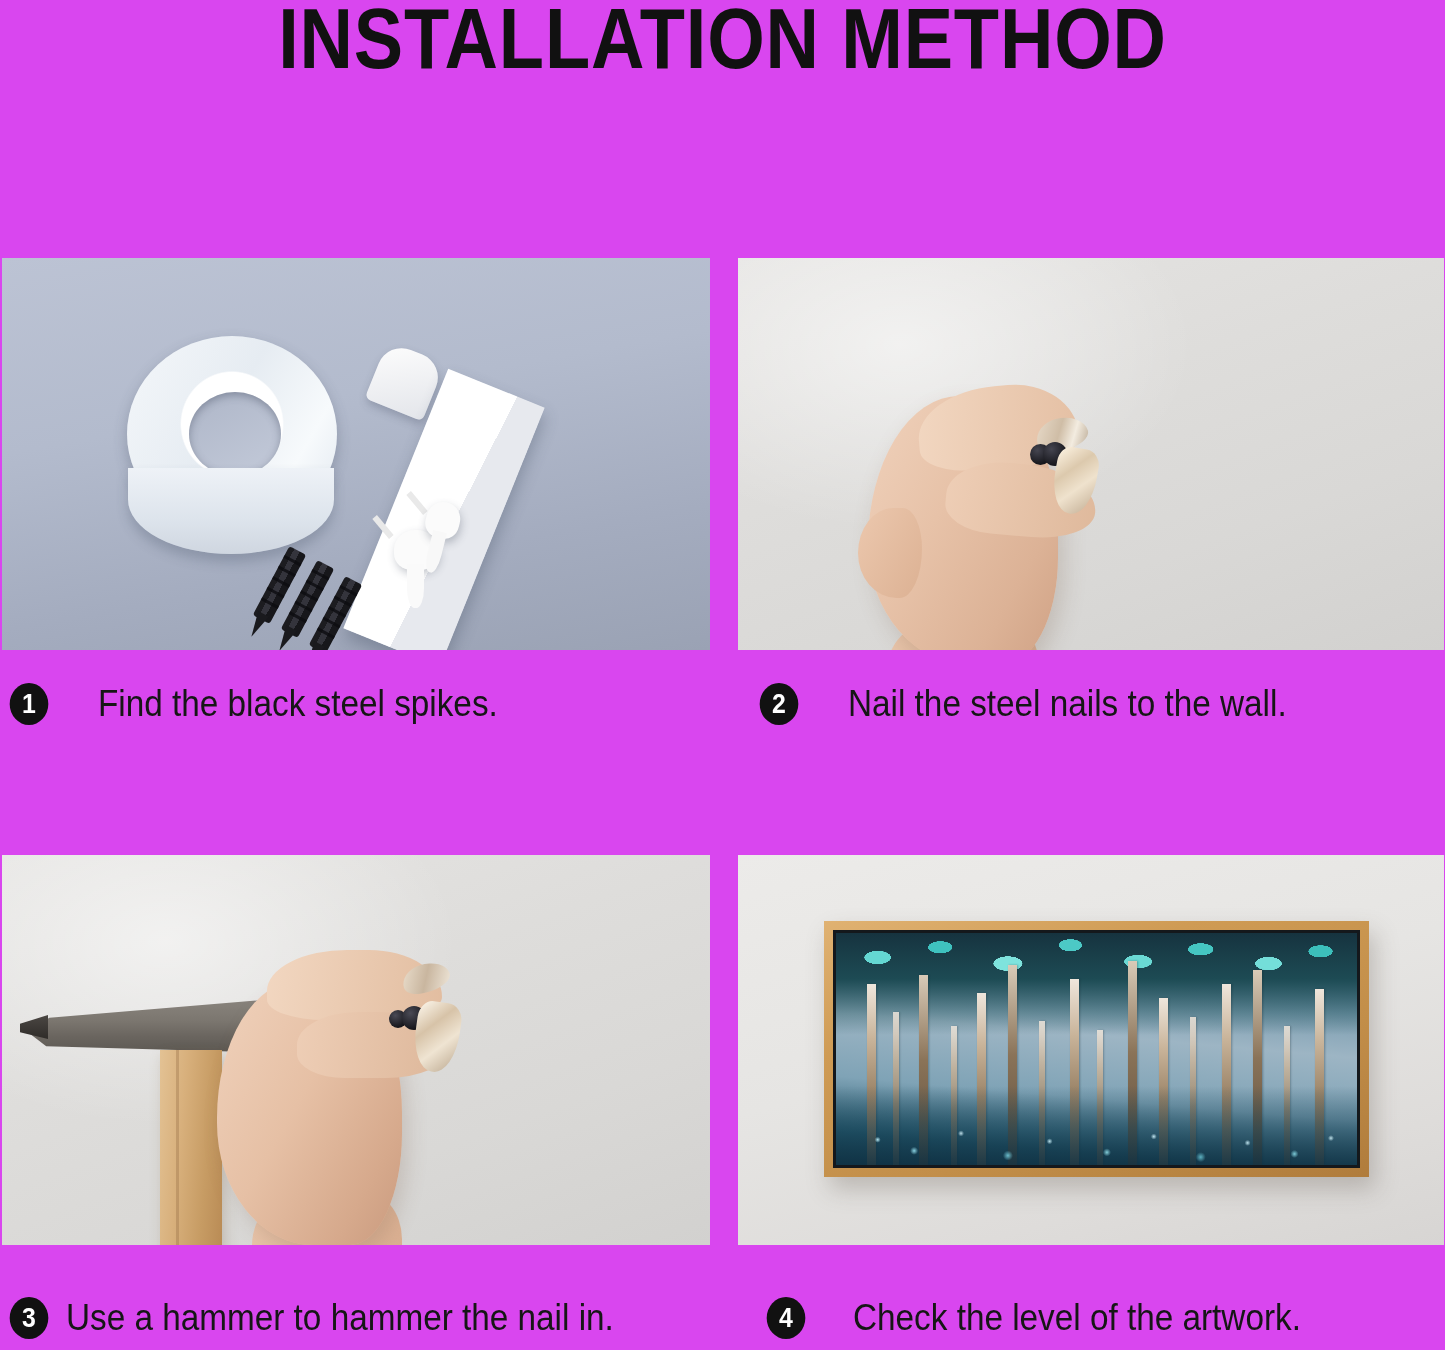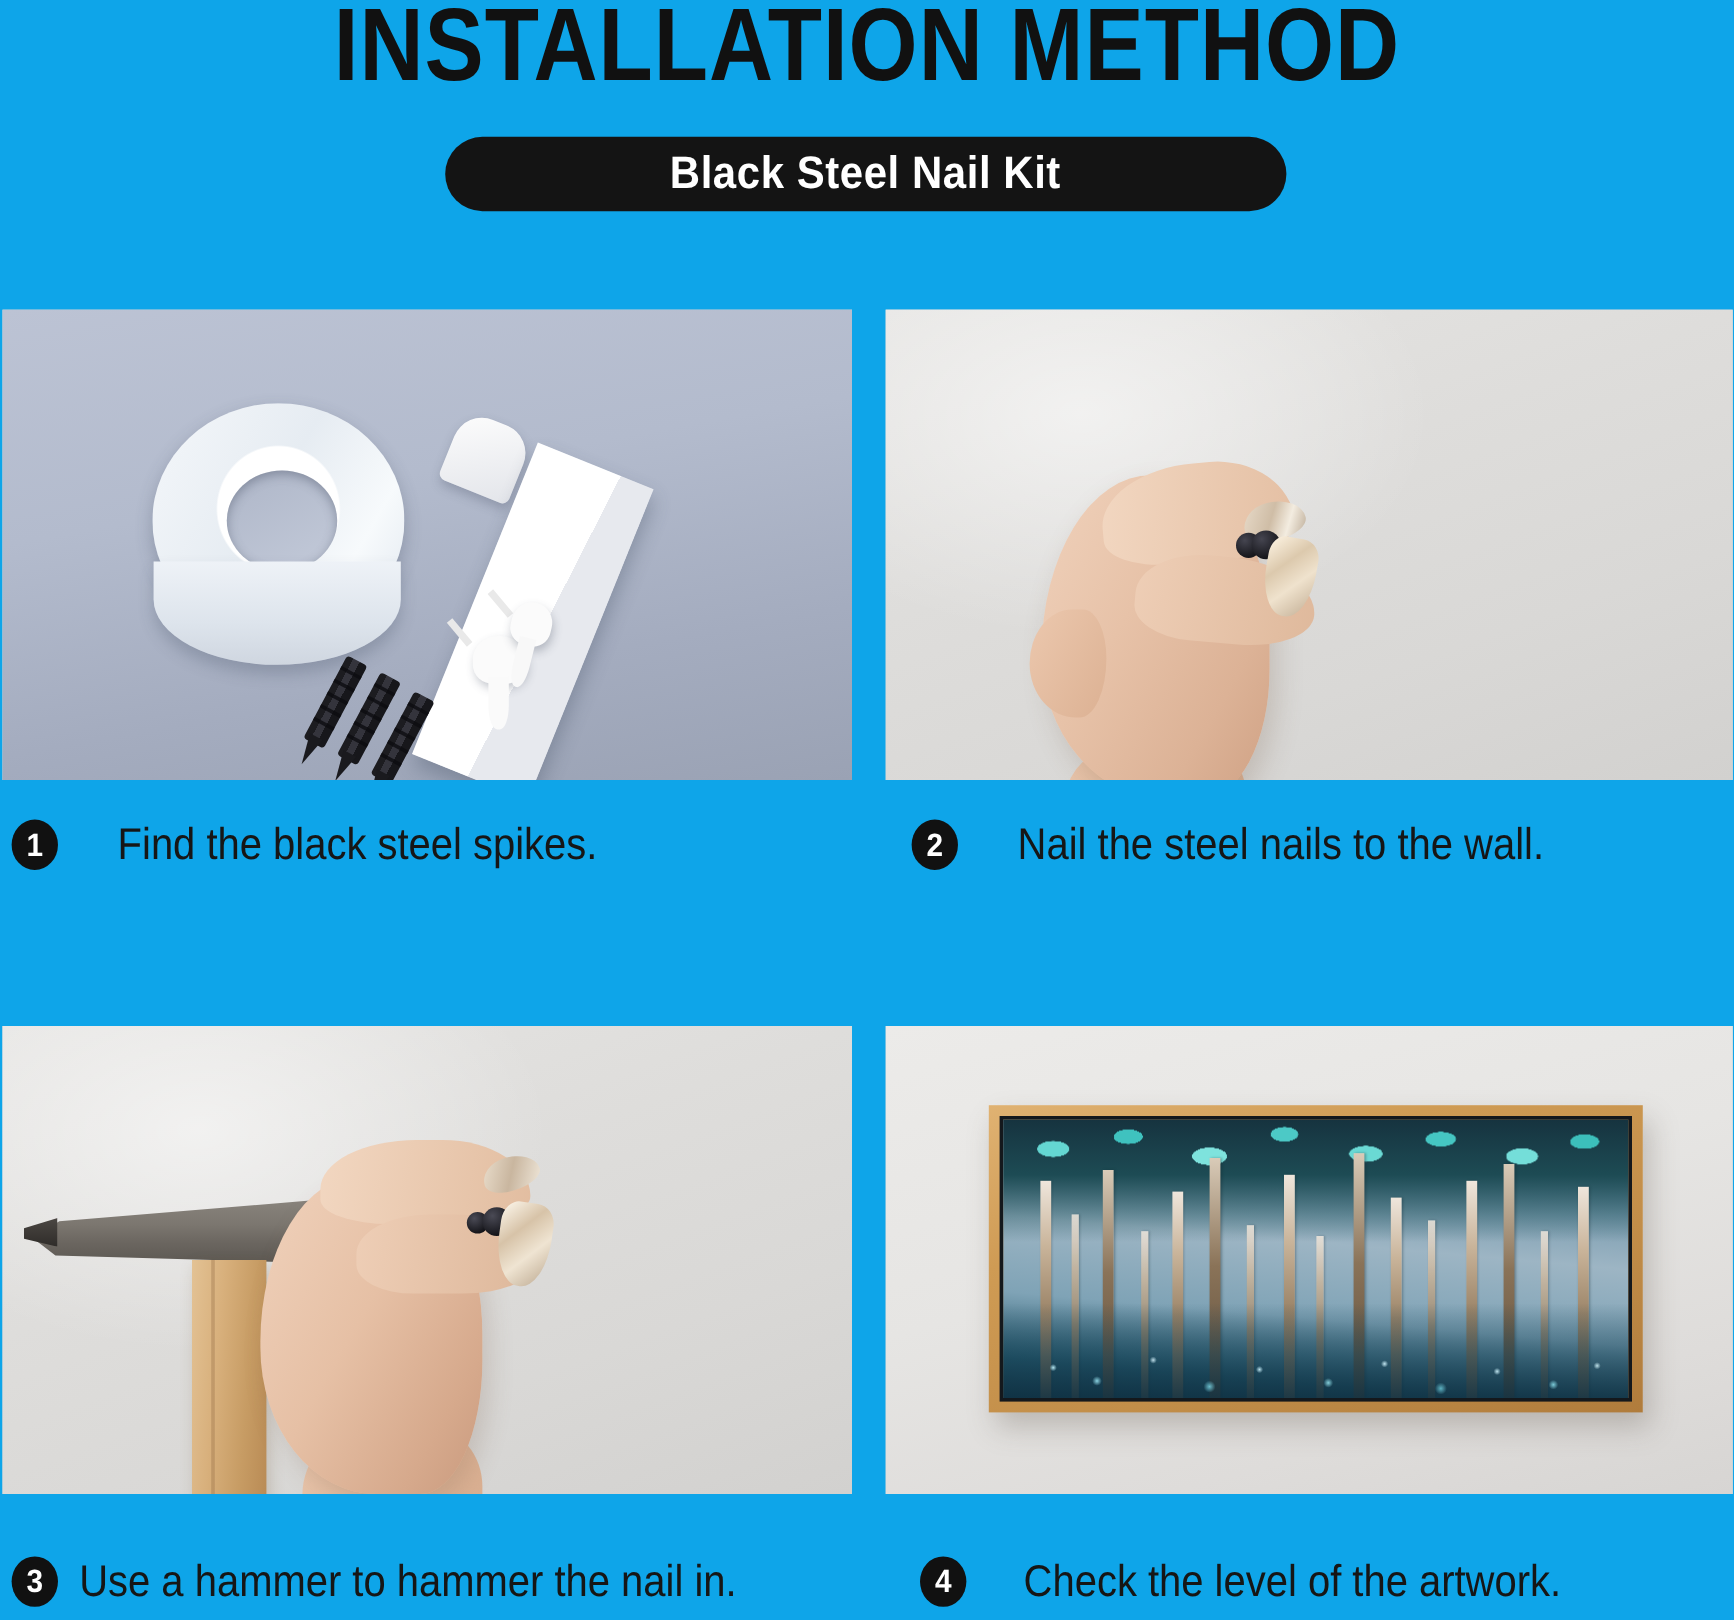--- a/index.html
+++ b/index.html
@@ -2,21 +2,21 @@
 <html><head>
 <meta charset="utf-8">
 <title>Installation Method</title>
 <style>
   html,body{margin:0;padding:0;background:#ffffff;}
   body{
     width:1445px;height:1350px;
     font-family:"Liberation Sans", sans-serif;
     overflow:hidden;position:relative;
   }
-  .page{position:relative;width:1445px;height:1350px;background:#0ea5e9;}
+  .page{position:relative;width:1445px;height:1350px;background:#d946ef;}
 
   
   .title{
     position:absolute;left:0;top:-14px;width:1445px;
     text-align:center;
     font-size:86px;line-height:104px;
     font-weight:600;
     letter-spacing:1px;
     color:#111111;
     transform:scaleX(0.86);
@@ -314,23 +314,20 @@
       linear-gradient(180deg,rgba(20,70,90,0) 0%,rgba(18,62,82,.55) 55%,rgba(14,48,66,.85) 100%);
   }
 </style>
 </head>
 <body>
 
 <div class="page">
 
   <div class="title">INSTALLATION METHOD</div>
 
-  <div class="badge">
-    <span class="badge-text">Black Steel Nail Kit</span>
-  </div>
 
   <div class="photo p1">
     <div class="kit-bg"></div>
     <div class="tape"></div>
     <div class="tape-edge"></div>
     <div class="box-flap"></div>
     <div class="box"></div>
     <div class="pin pin-a"></div>
     <div class="pin pin-b"></div>
     <div class="hook hook-a"></div>

